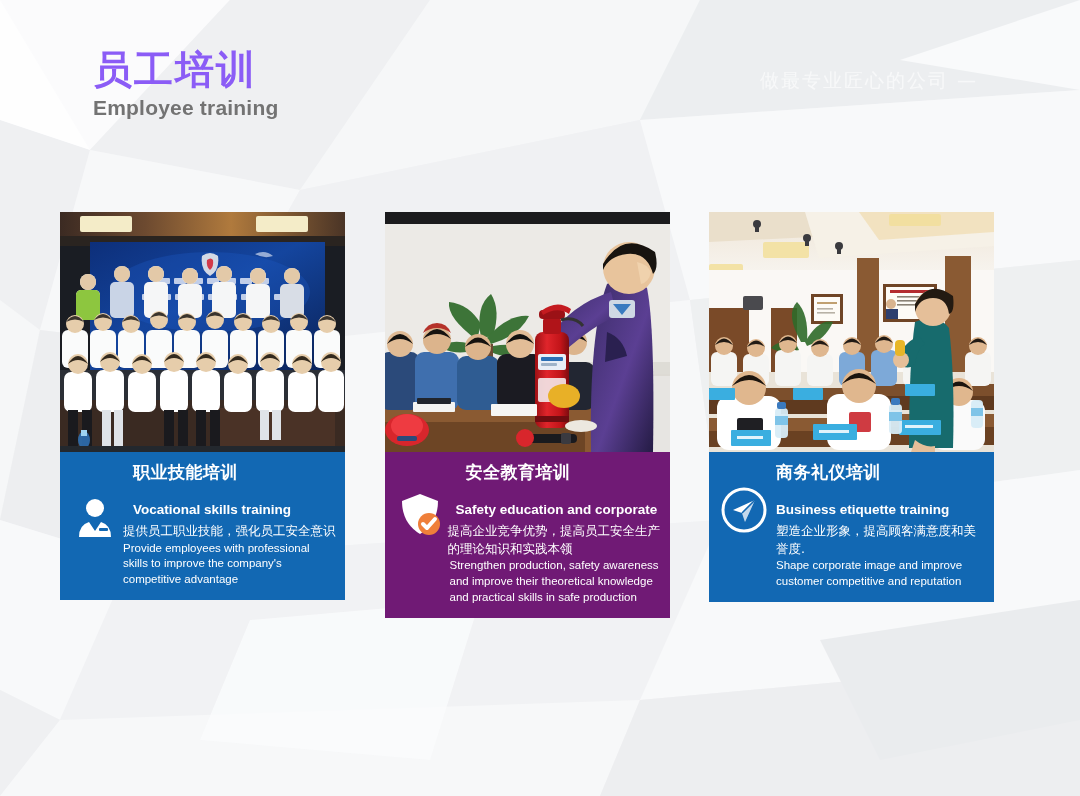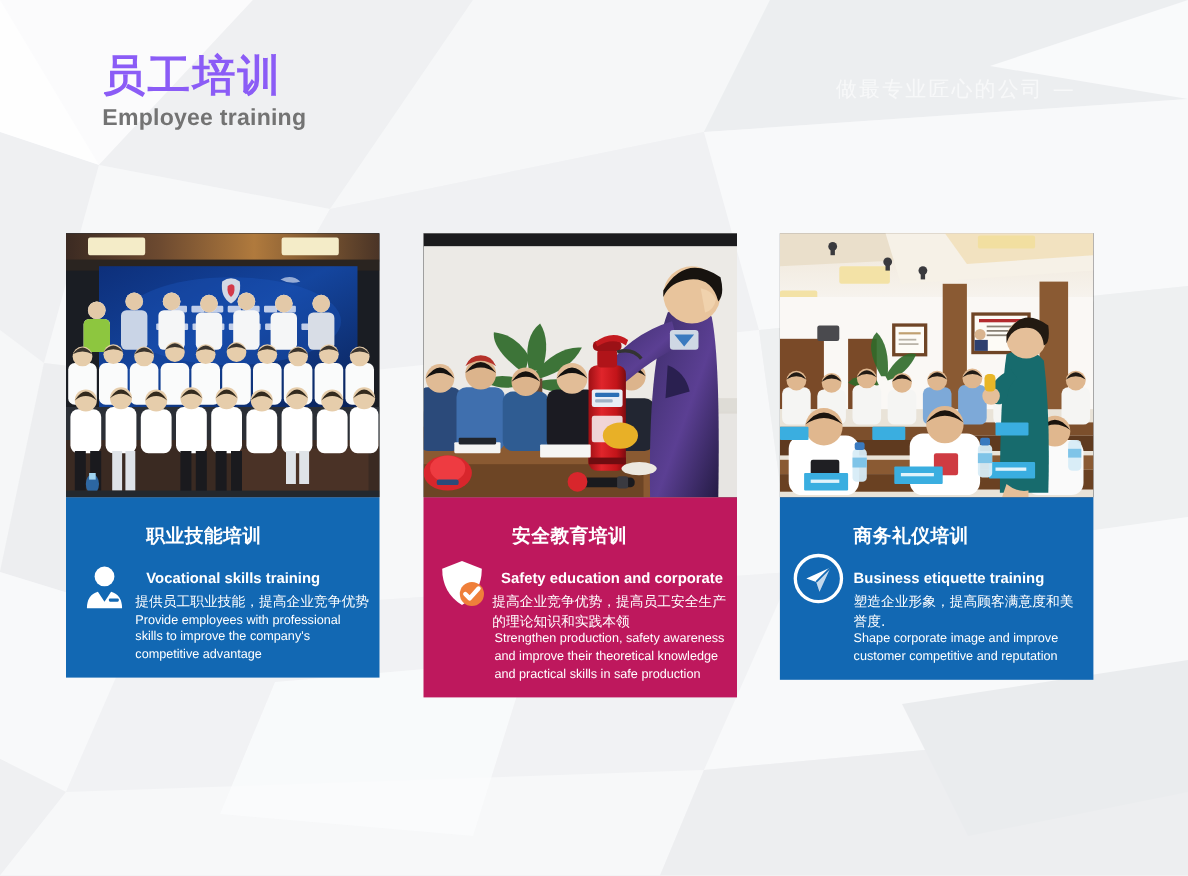--- a/index.html
+++ b/index.html
@@ -61,27 +61,27 @@
     width:285px; height:240px;
     position:relative;
     overflow:hidden;
     background:#222;
   }
   .photo svg { display:block; width:100%; height:100%; }
 
   .caption {
     width:285px;
     min-height:140px;
-    padding:26px 9px 12px 9px;
+    padding:10px 9px 12px 9px;
     display:flex;
     align-items:flex-start;
     color:#fff;
   }
   .caption.blue   { background:#1268b3; }
-  .caption.orange { background:#be185d; }
+  .caption.orange { background:#701a75; }
 
   .cap-icon {
     flex:0 0 52px;
     width:52px; height:52px;
     margin-top:30px;
     margin-right:2px;
     display:flex; align-items:center; justify-content:center;
   }
   .cap-icon svg { display:block; }
 
@@ -365,21 +365,21 @@
         <svg width="46" height="46" viewBox="0 0 46 46">
           <circle cx="23" cy="13" r="9" fill="#ffffff"></circle>
           <path d="M7 42 q0-12 10-15 l6 9 l6-9 q10 3 10 15z" fill="#ffffff"></path>
           <path d="M23 27 l-5-2 l5 10 l5-10z" fill="#1268b3"></path>
           <rect x="27" y="33" width="9" height="3" rx="1" fill="#1268b3"></rect>
         </svg>
       </span>
       <span class="cap-text">
         <div class="cap-title-cn">职业技能培训</div>
         <div class="cap-title-en">Vocational skills training</div>
-        <div class="cap-desc-cn">提供员工职业技能，提高企业竞争优势</div>
+        <div class="cap-desc-cn">提供员工职业技能，强化员工安全意识</div>
         <div class="cap-desc-en">Provide employees with professional skills to improve the company's competitive advantage</div>
       </span>
     </div>
   </div>
 
   <div class="card card-2">
     <div class="photo">
       <svg viewBox="0 0 285 240" preserveAspectRatio="xMidYMid slice">
         <defs>
           <linearGradient id="unif" x1="0" y1="0" x2="1" y2="1">

